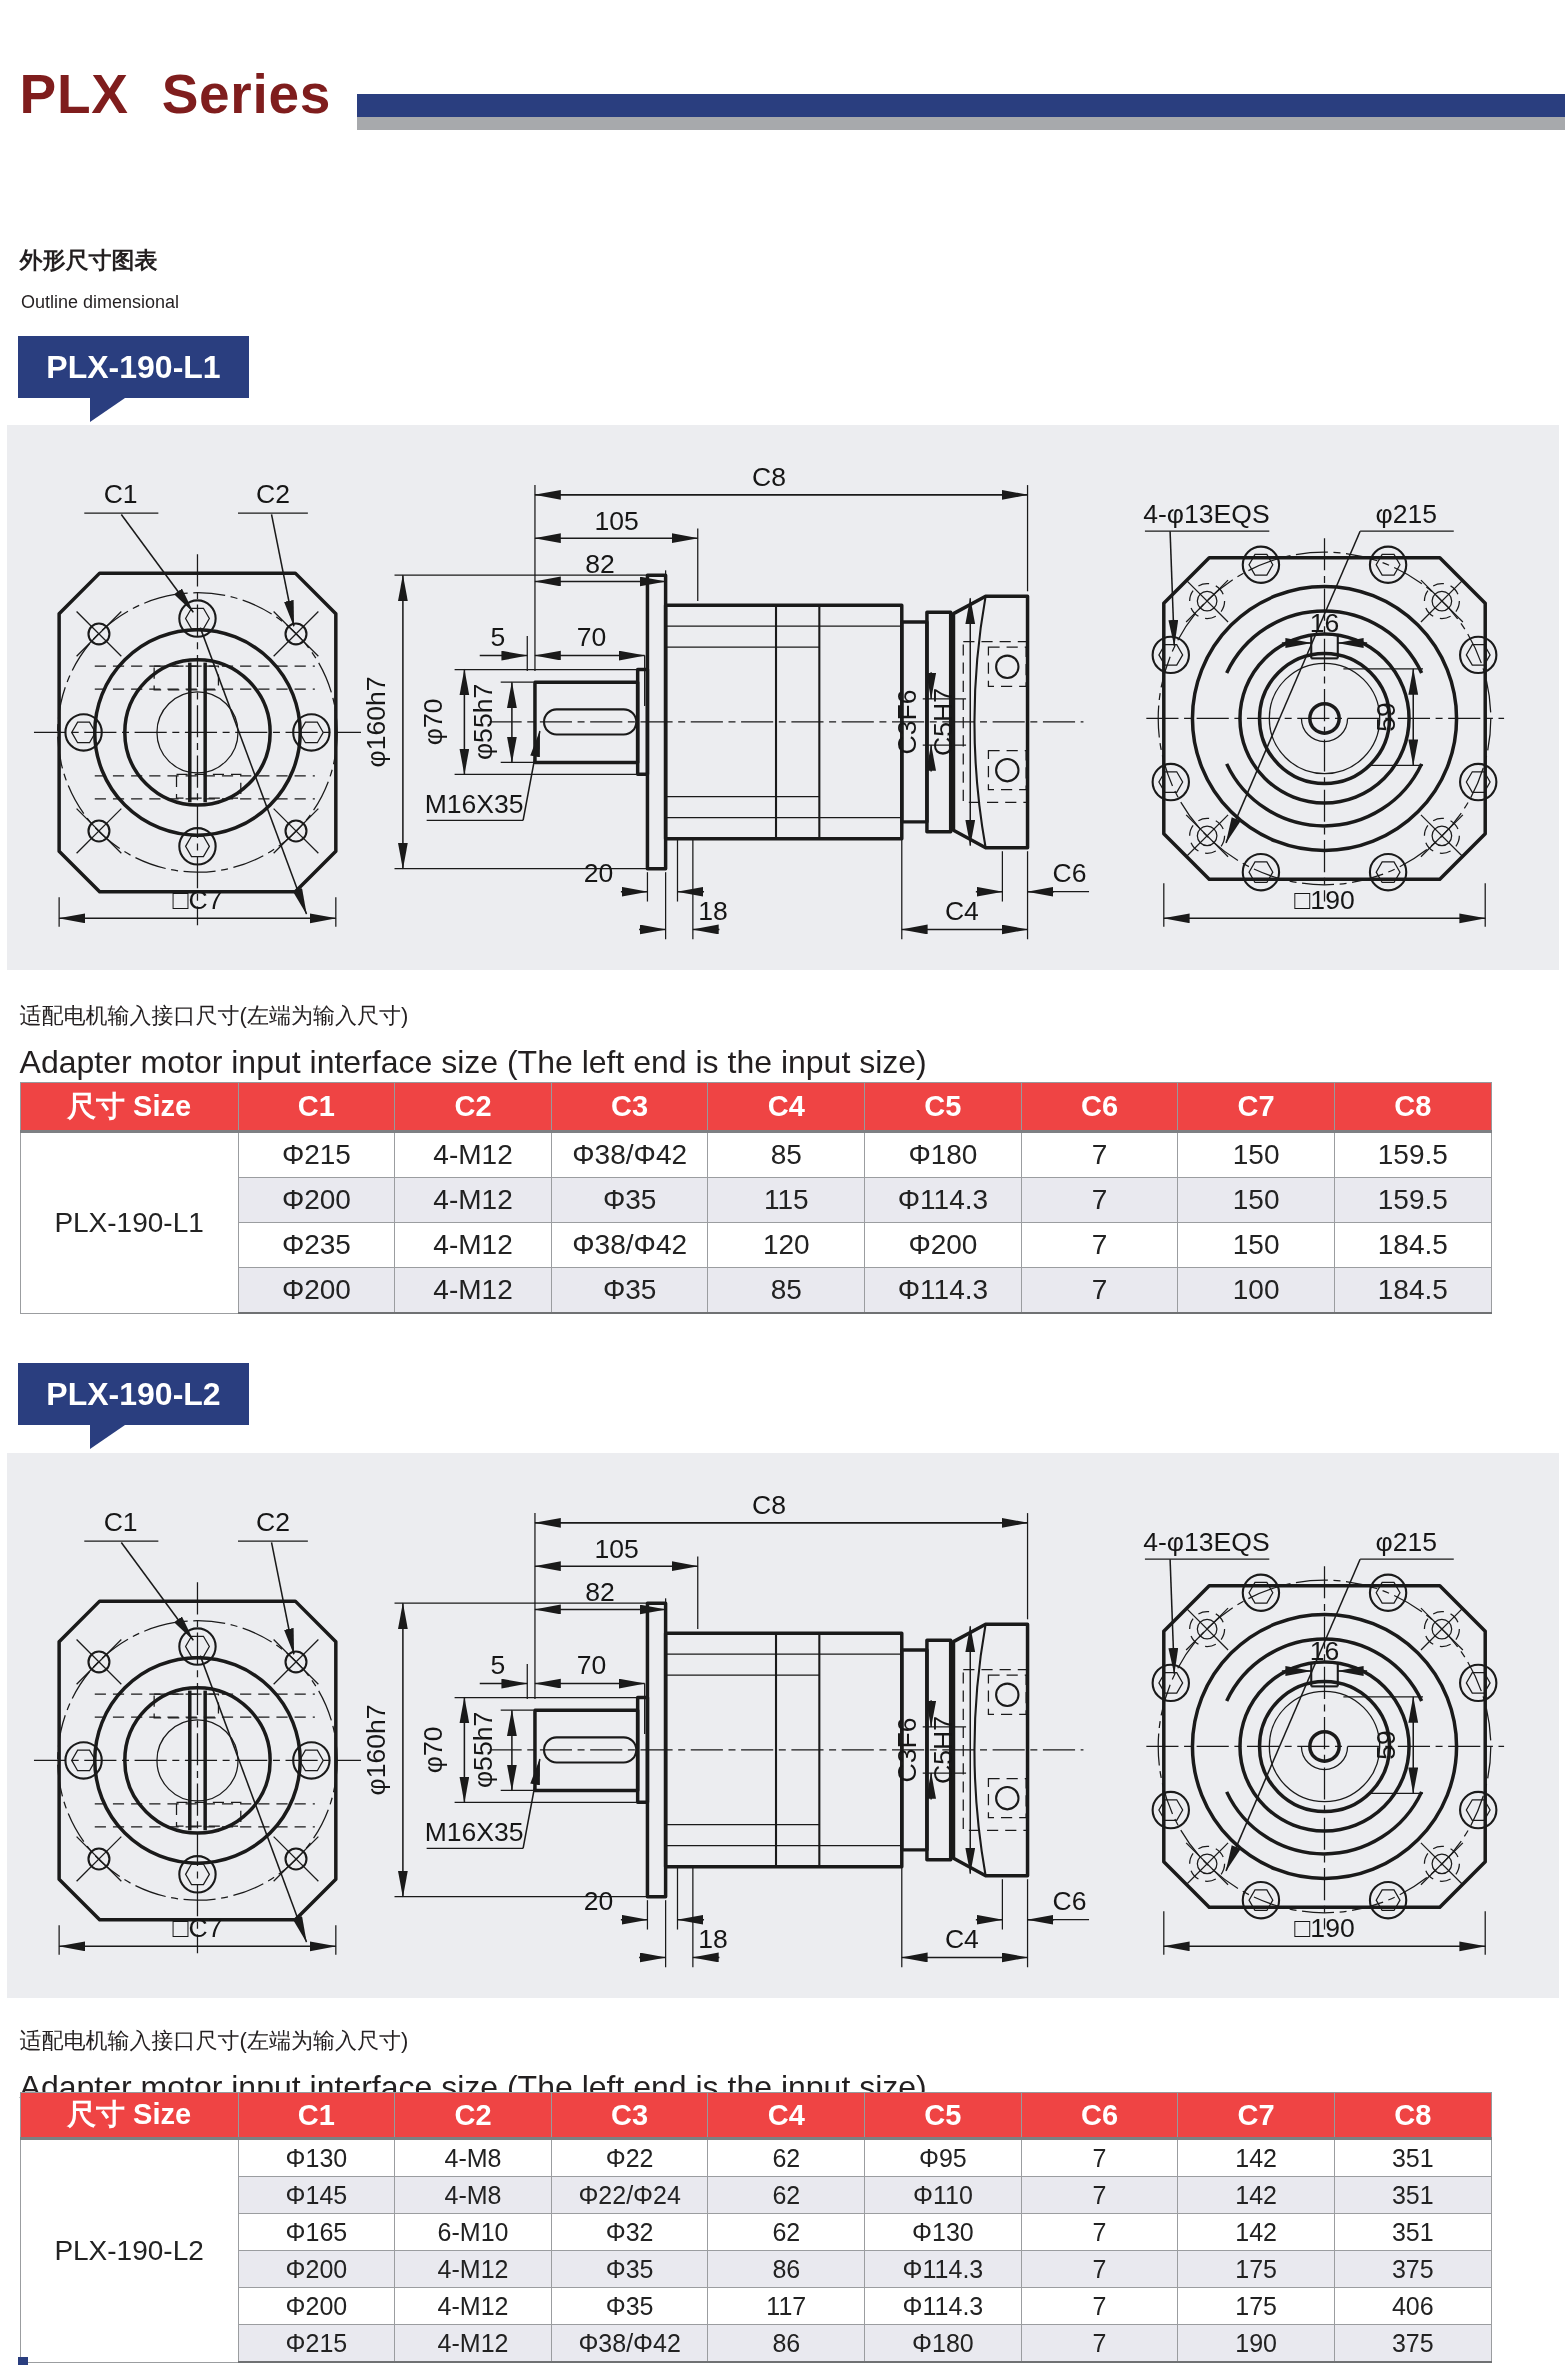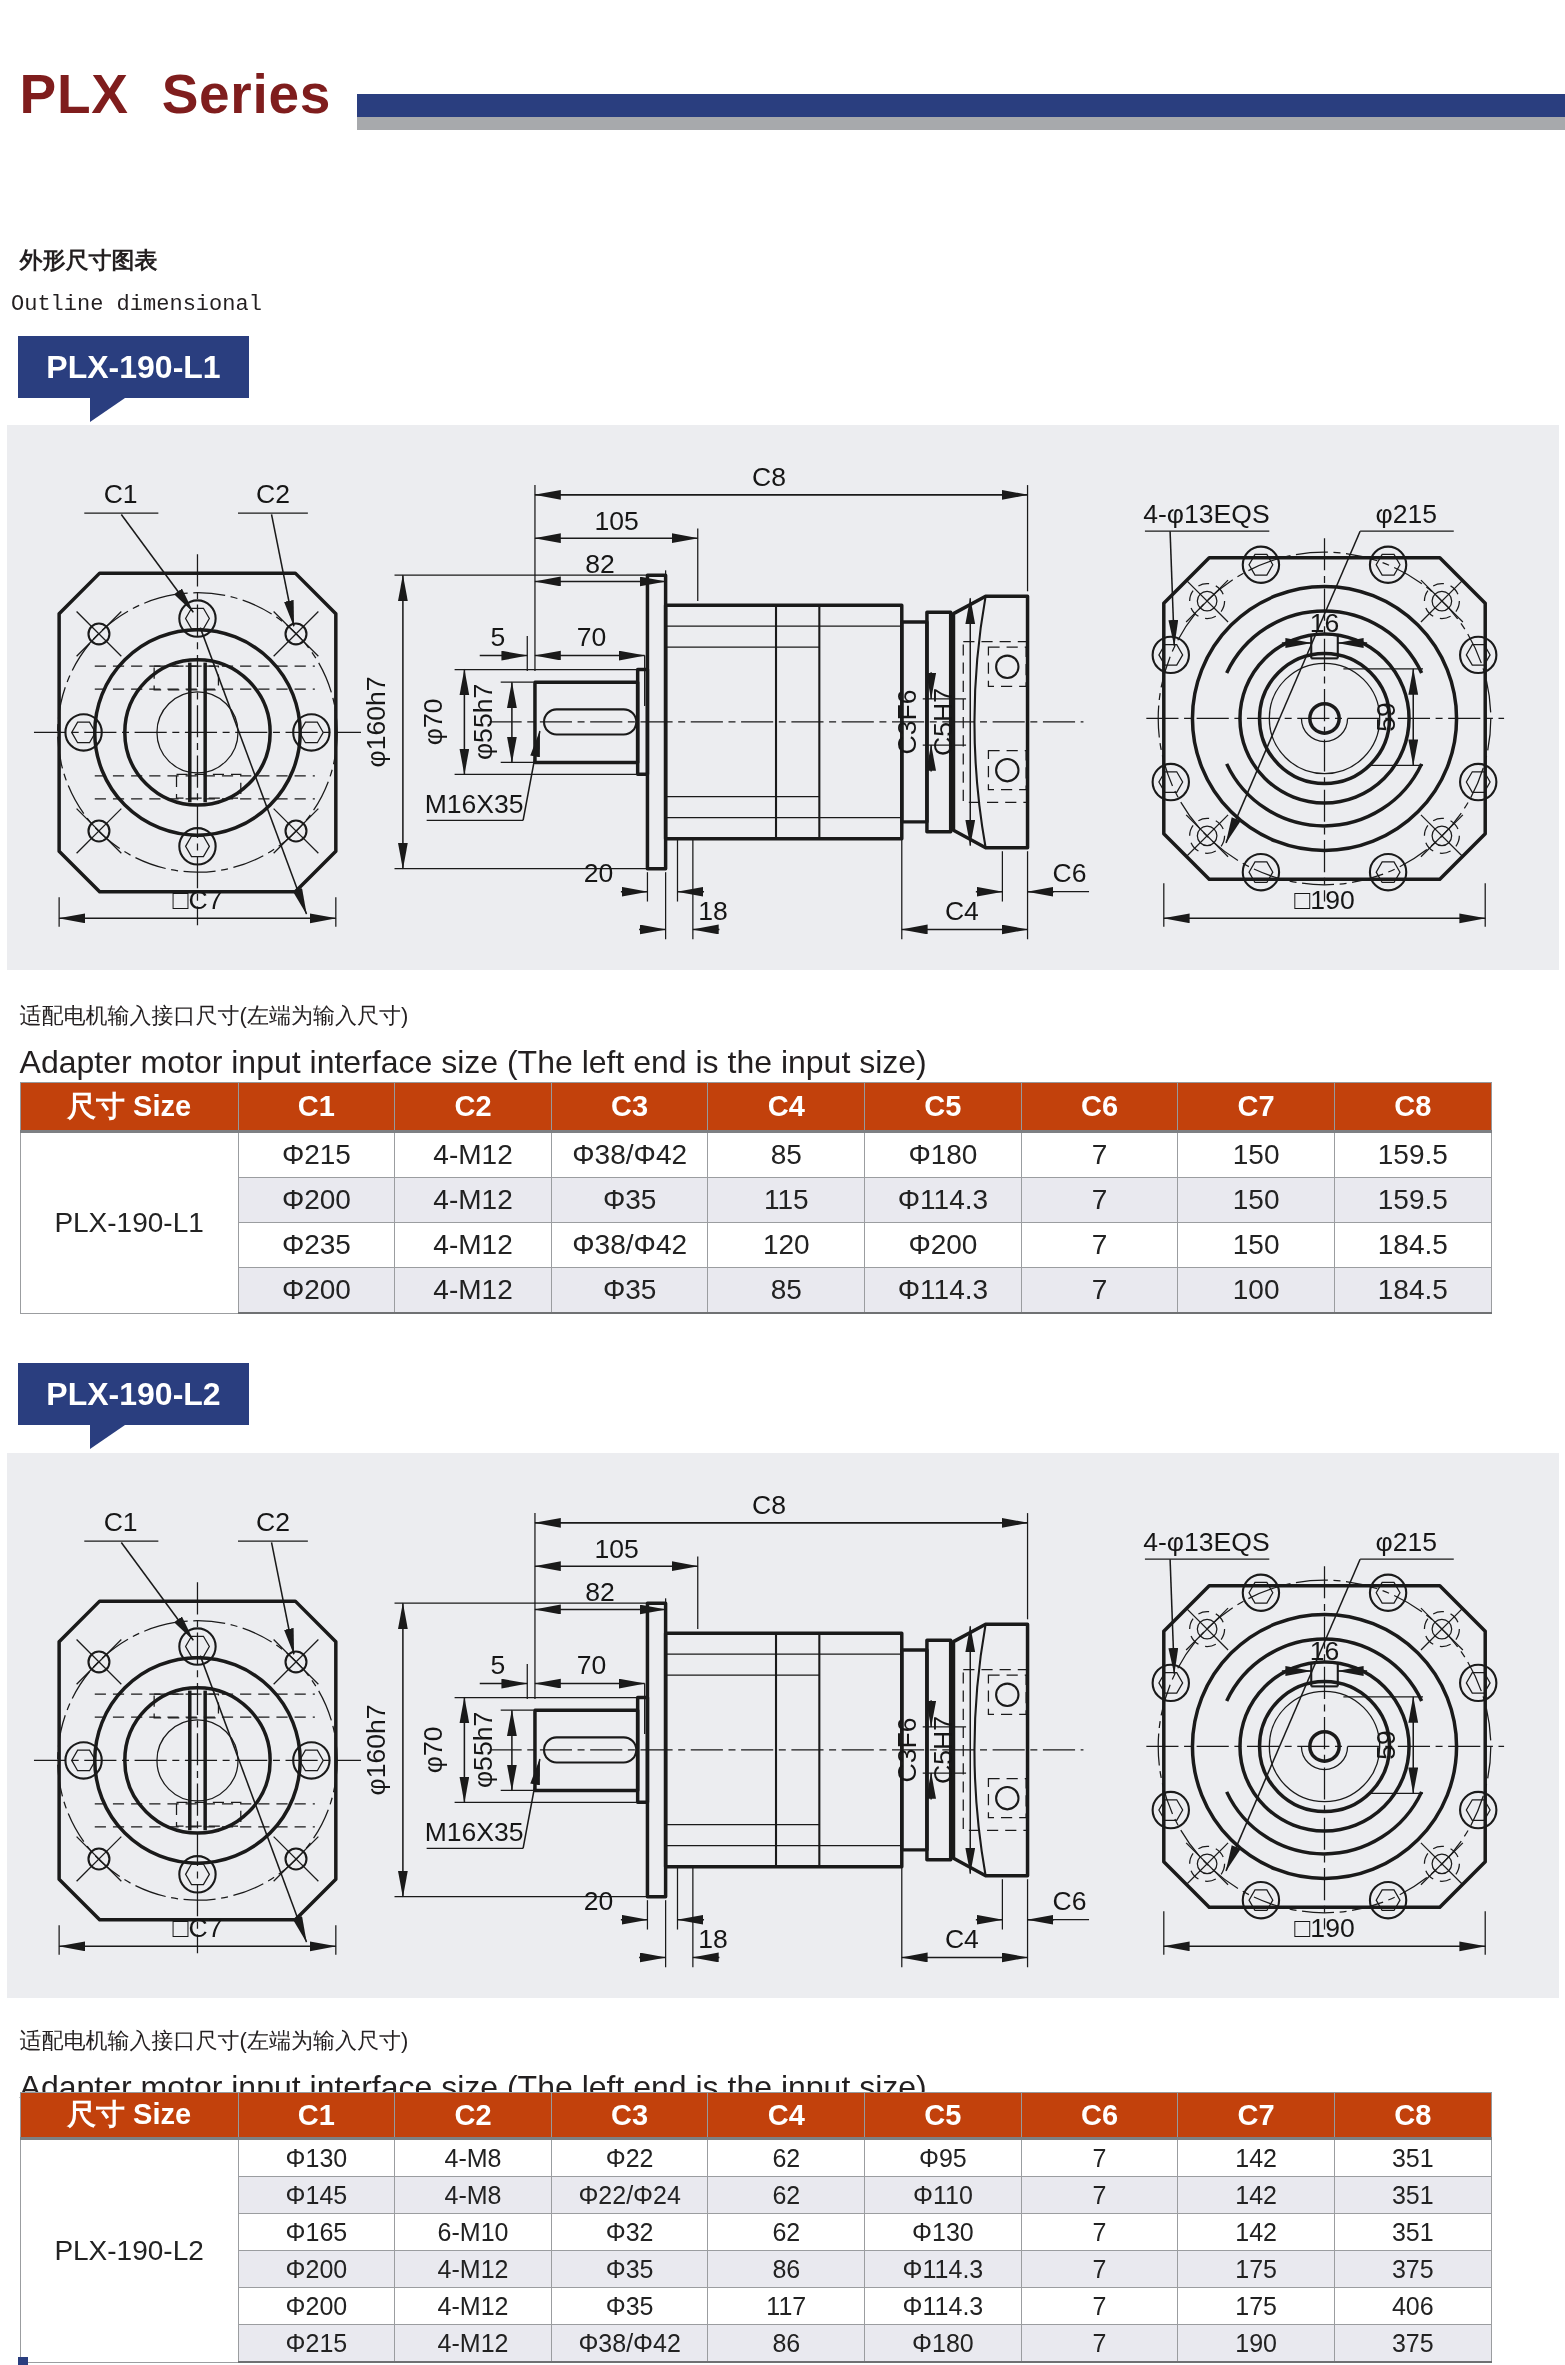--- a/index.html
+++ b/index.html
@@ -6,41 +6,41 @@
   body{
     width:1566px;height:2366px;position:relative;background:#ffffff;
     font-family:"Liberation Sans","DejaVu Sans",sans-serif;color:#231F20;overflow:hidden;
   }
   .abs{position:absolute;}
   
   .page-title{left:19.6px;top:25px;font-size:55px;font-weight:bold;color:#7f1d1d;letter-spacing:0.7px;word-spacing:17px;}
   .bar-blue{left:357px;top:94px;width:1209px;height:23px;background:#2A3E7F;}
   .bar-gray{left:357px;top:117px;width:1209px;height:13.3px;background:#A7A9AC;}
   .outline-zh{left:19.6px;top:245px;font-size:23px;font-weight:bold;}
-  .outline-en{left:11px;top:292px;font-size:22px;font-family:Liberation Mono, monospace;}
+  .outline-en{left:21px;top:292px;font-size:18px;}
   
   .badge{left:18px;width:231px;height:62px;background:#2A3E7F;color:#fff;font-size:32px;font-weight:bold;
          display:flex;align-items:center;justify-content:center;}
   .badge:after{content:"";position:absolute;top:100%;left:72px;width:0;height:0;
          border-top:24px solid #2A3E7F;border-right:35px solid transparent;}
   .badge-1{top:336px;} .badge-2{top:1363px;}
   
   .panel{left:7px;width:1552px;height:545px;background:#ECEDF0;}
   .panel-1{top:425px;} .panel-2{top:1453px;}
   .panel svg{display:block;width:1552px;height:545px;}
   
   .cap-zh{left:19.6px;font-size:22px;}
   .cap-en{left:19.6px;font-size:32px;}
   .cap1-zh{top:1001px;} .cap1-en{top:1044px;}
   .cap2-zh{top:2026px;} .cap2-en{top:2069px;}
   
   table.dim-table{position:absolute;left:19.6px;width:1472px;border-collapse:collapse;table-layout:fixed;
                   font-family:"Liberation Sans","DejaVu Sans",sans-serif;}
   .table-1{top:1082px;} .table-2{top:2092px;}
-  .dim-table th{background:#c2410c;color:#ffffff;font-size:29px;font-weight:bold;
+  .dim-table th{background:#ef4444;color:#ffffff;font-size:29px;font-weight:bold;
                 border:1.4px solid #97999C;border-bottom:3.5px solid #7E8083;}
   .table-1 th{height:45px;} .table-2 th{height:42px;}
   .dim-table td{border:1.4px solid #9B9DA0;text-align:center;vertical-align:middle;color:#222;}
   .table-1 td{height:42px;font-size:28px;}
   .table-2 td{height:34px;font-size:25px;margin-top:12px;}
   .dim-table tbody tr:nth-child(even) td{background:#E9E9EF;}
   .dim-table tbody tr:nth-child(odd) td{background:#ffffff;}
   .dim-table td.size-cell{background:#ffffff !important;font-size:28px;}
   .dim-table tbody tr:last-child td{border-bottom:2.8px solid #6F7173;}
   .footer-mark{left:17.5px;top:2357px;width:10.5px;height:8.4px;background:#2A3E7F;}

